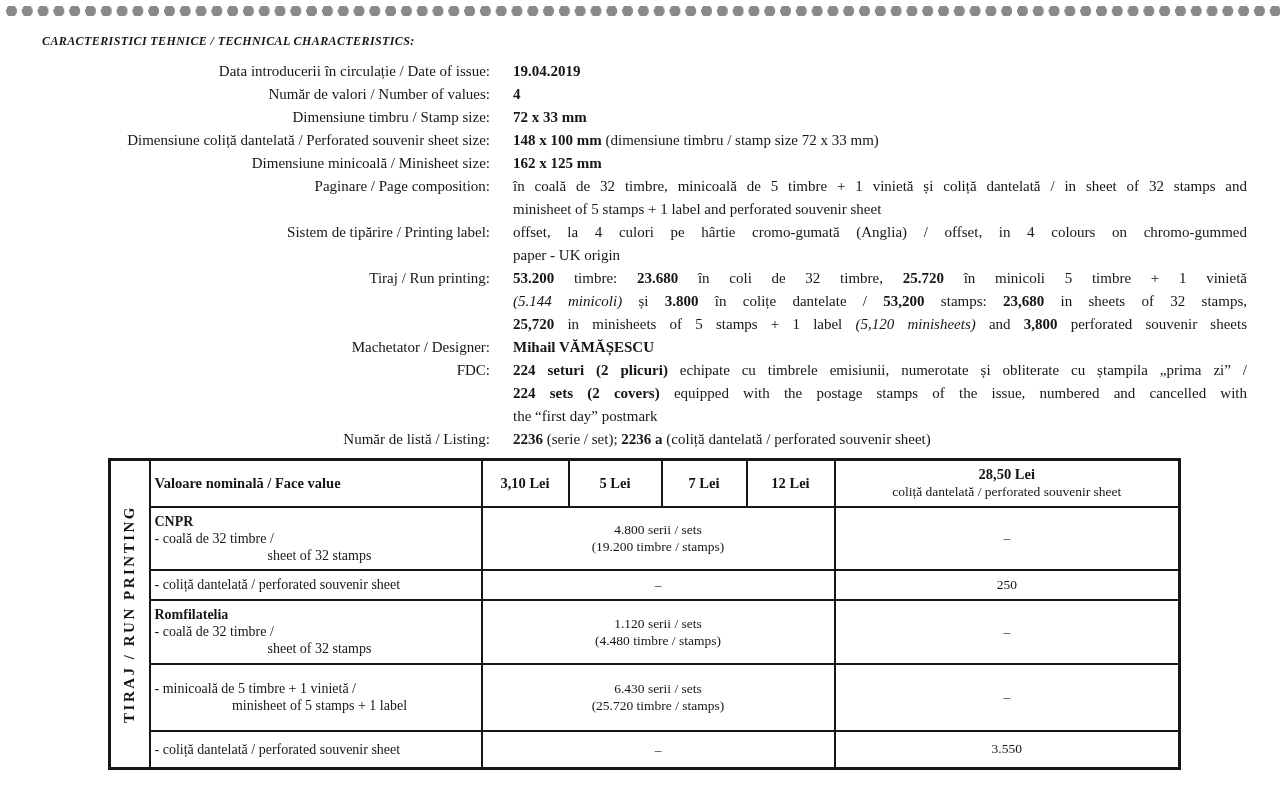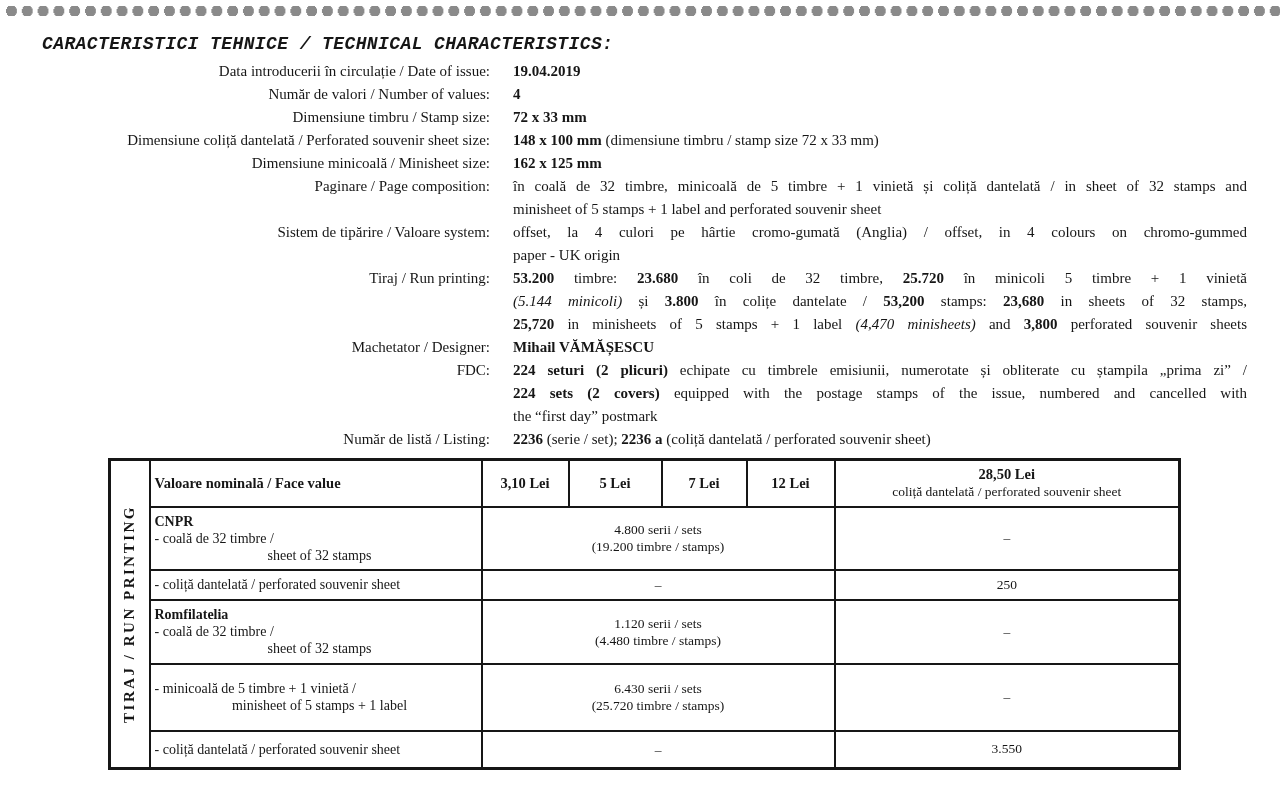--- a/index.html
+++ b/index.html
@@ -13,22 +13,22 @@
     color:#161616;
   }
   
   .dots{
     position:absolute;top:5px;left:6px;width:1274px;height:12px;
     background:radial-gradient(circle 5.5px at 5.5px 6px,#8a8a8a 99%,rgba(0,0,0,0) 100%) repeat-x;
     background-size:15.8px 12px;
   }
   .title{
     position:absolute;left:42px;top:34px;
-    font-size:18px;font-weight:bold;font-style:italic;
-    letter-spacing:0.4px;white-space:nowrap;font-family:Liberation Mono, monospace;
+    font-size:12px;font-weight:bold;font-style:italic;
+    letter-spacing:0.4px;white-space:nowrap;
   }
   
   .specs{position:absolute;left:0;top:60px;width:1250px;font-size:15px;line-height:23px;}
   .spec-row{display:flex;align-items:flex-start;}
   .spec-label{flex:none;width:490px;text-align:right;}
   .spec-value{flex:none;width:734px;margin-left:23px;}
   .spec-value .line{min-height:23px;}
   .spec-value .line.j{text-align:justify;text-align-last:justify;}
   .spec-value b{font-weight:bold;}
   .spec-value i{font-style:italic;}
@@ -104,32 +104,32 @@
         </div>
     </div>
     <div class="spec-row">
       <div class="spec-label">Paginare / Page composition:</div>
       <div class="spec-value">
           <div class="line j"><span>în coală de 32 timbre, minicoală de 5 timbre + 1 vinietă și coliță dantelată / in sheet of 32 stamps and</span></div>
           <div class="line"><span>minisheet of 5 stamps + 1 label and perforated souvenir sheet</span></div>
         </div>
     </div>
     <div class="spec-row">
-      <div class="spec-label">Sistem de tipărire / Valoare system:</div>
+      <div class="spec-label">Sistem de tipărire / Printing label:</div>
       <div class="spec-value">
           <div class="line j"><span>offset, la 4 culori pe hârtie cromo-gumată (Anglia) / offset, in 4 colours on chromo-gummed</span></div>
           <div class="line"><span>paper - UK origin</span></div>
         </div>
     </div>
     <div class="spec-row">
       <div class="spec-label">Tiraj / Run printing:</div>
       <div class="spec-value">
           <div class="line j"><b>53.200</b><span> timbre: </span><b>23.680</b><span> în coli de 32 timbre, </span><b>25.720</b><span> în minicoli 5 timbre + 1 vinietă</span></div>
           <div class="line j"><i>(5.144 minicoli)</i><span> și </span><b>3.800</b><span> în colițe dantelate / </span><b>53,200</b><span> stamps: </span><b>23,680</b><span> in sheets of 32 stamps,</span></div>
-          <div class="line j"><b>25,720</b><span> in minisheets of 5 stamps + 1 label </span><i>(4,470 minisheets)</i><span> and </span><b>3,800</b><span> perforated souvenir sheets</span></div>
+          <div class="line j"><b>25,720</b><span> in minisheets of 5 stamps + 1 label </span><i>(5,120 minisheets)</i><span> and </span><b>3,800</b><span> perforated souvenir sheets</span></div>
         </div>
     </div>
     <div class="spec-row">
       <div class="spec-label">Machetator / Designer:</div>
       <div class="spec-value">
           <div class="line"><b>Mihail VĂMĂȘESCU</b></div>
         </div>
     </div>
     <div class="spec-row">
       <div class="spec-label">FDC:</div>

